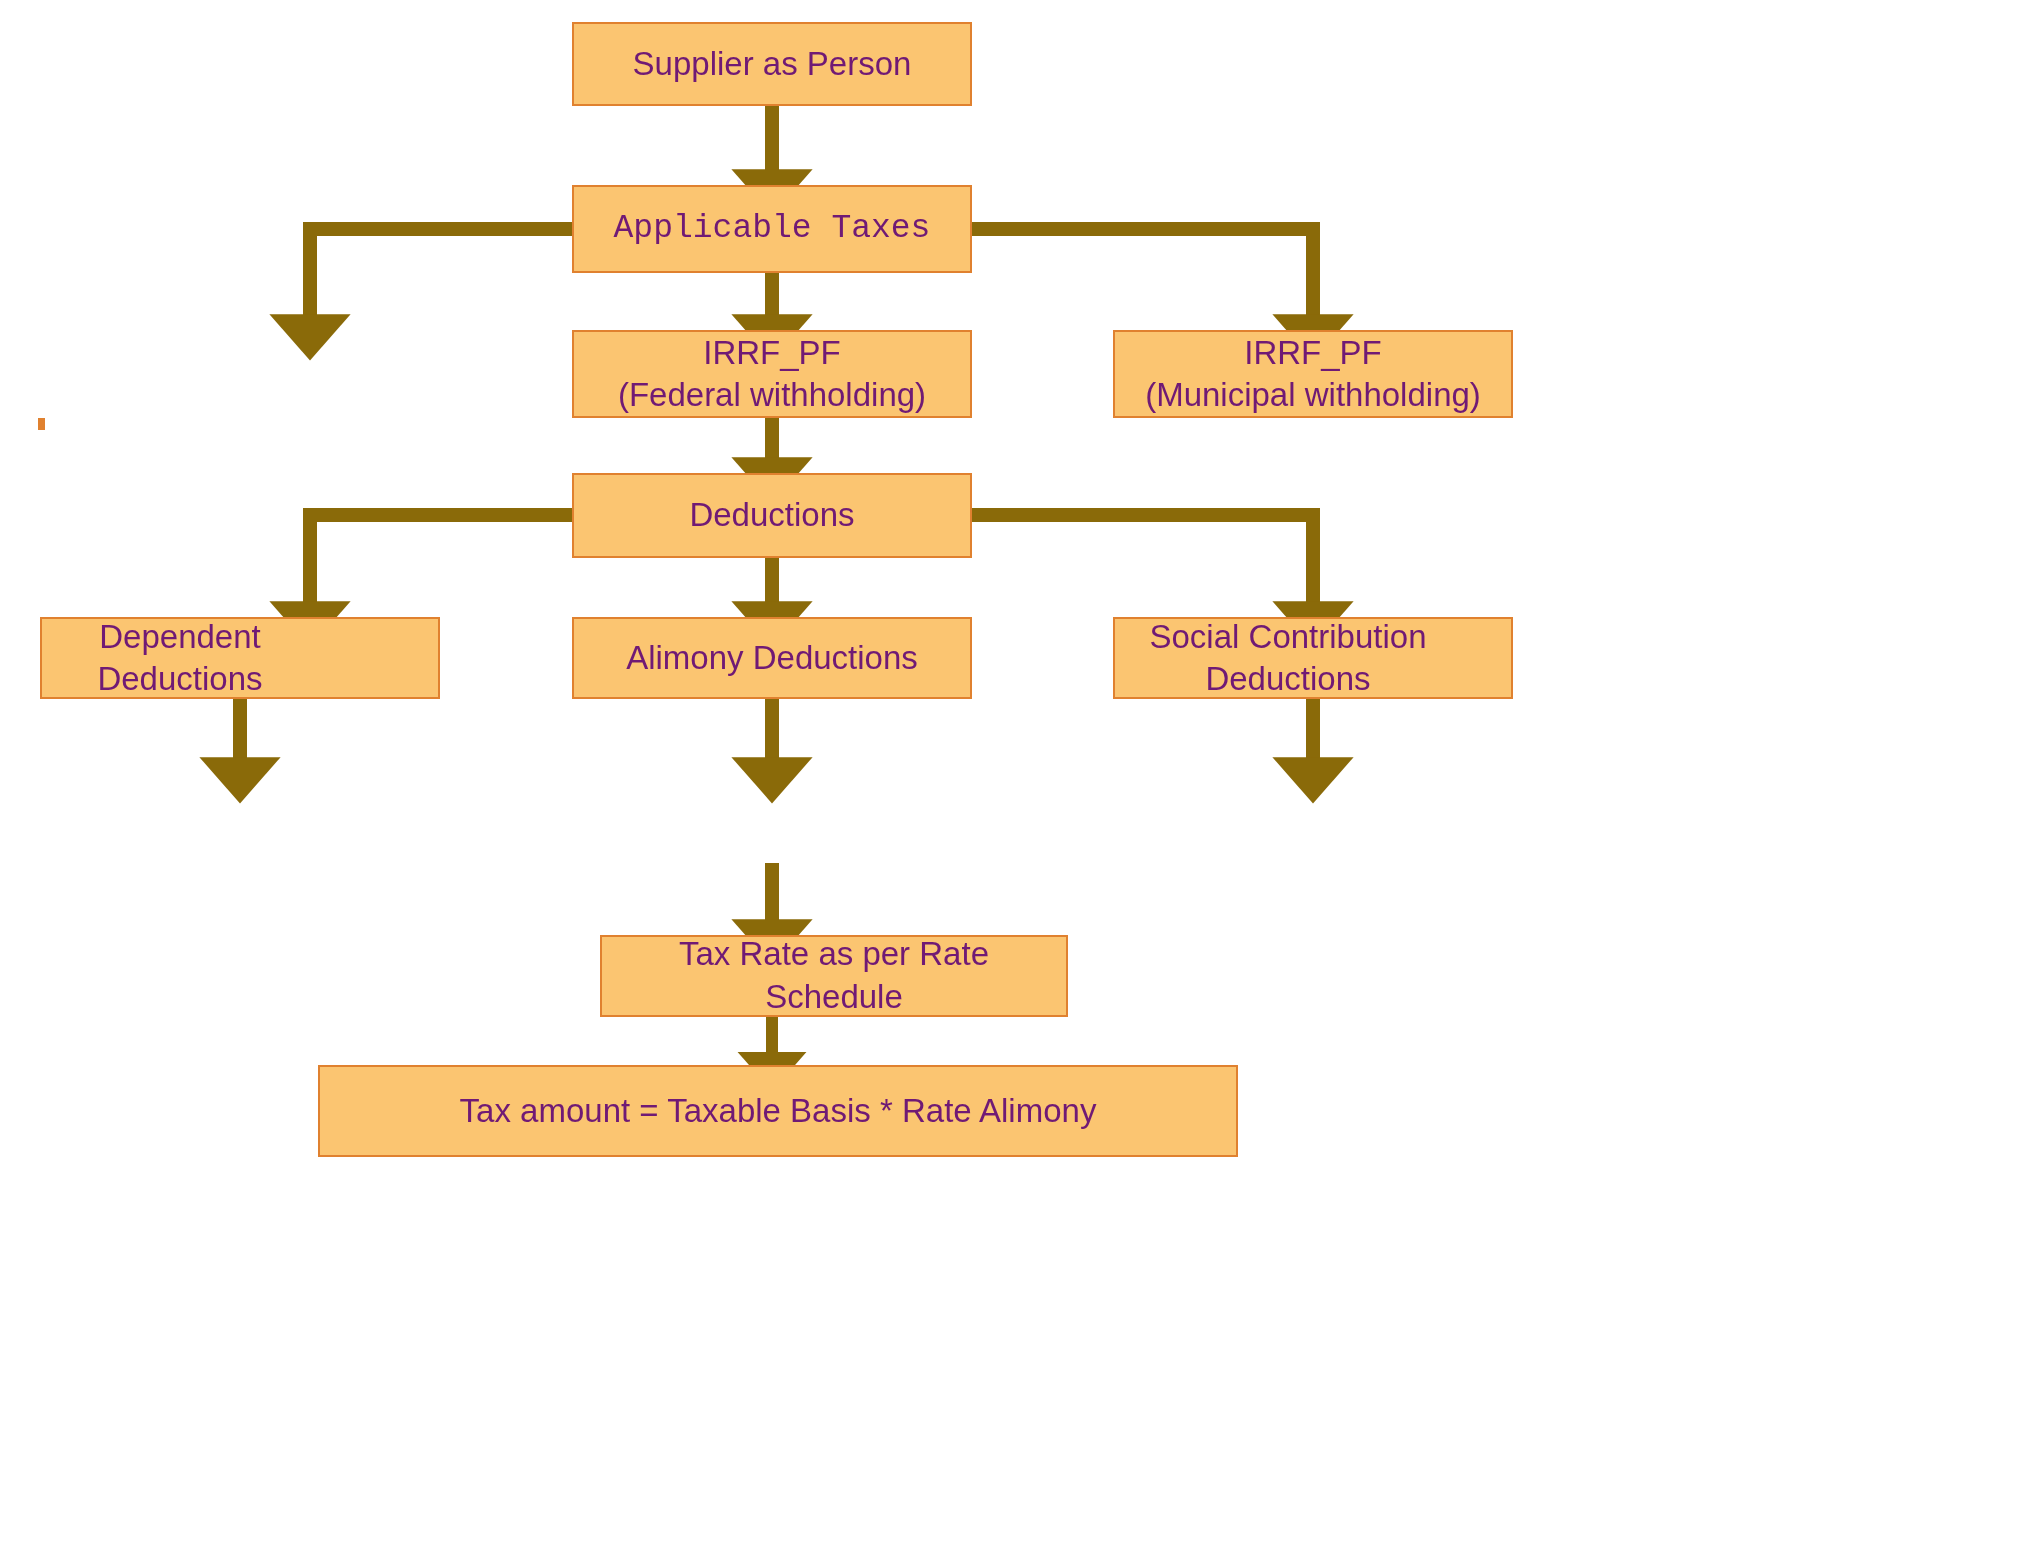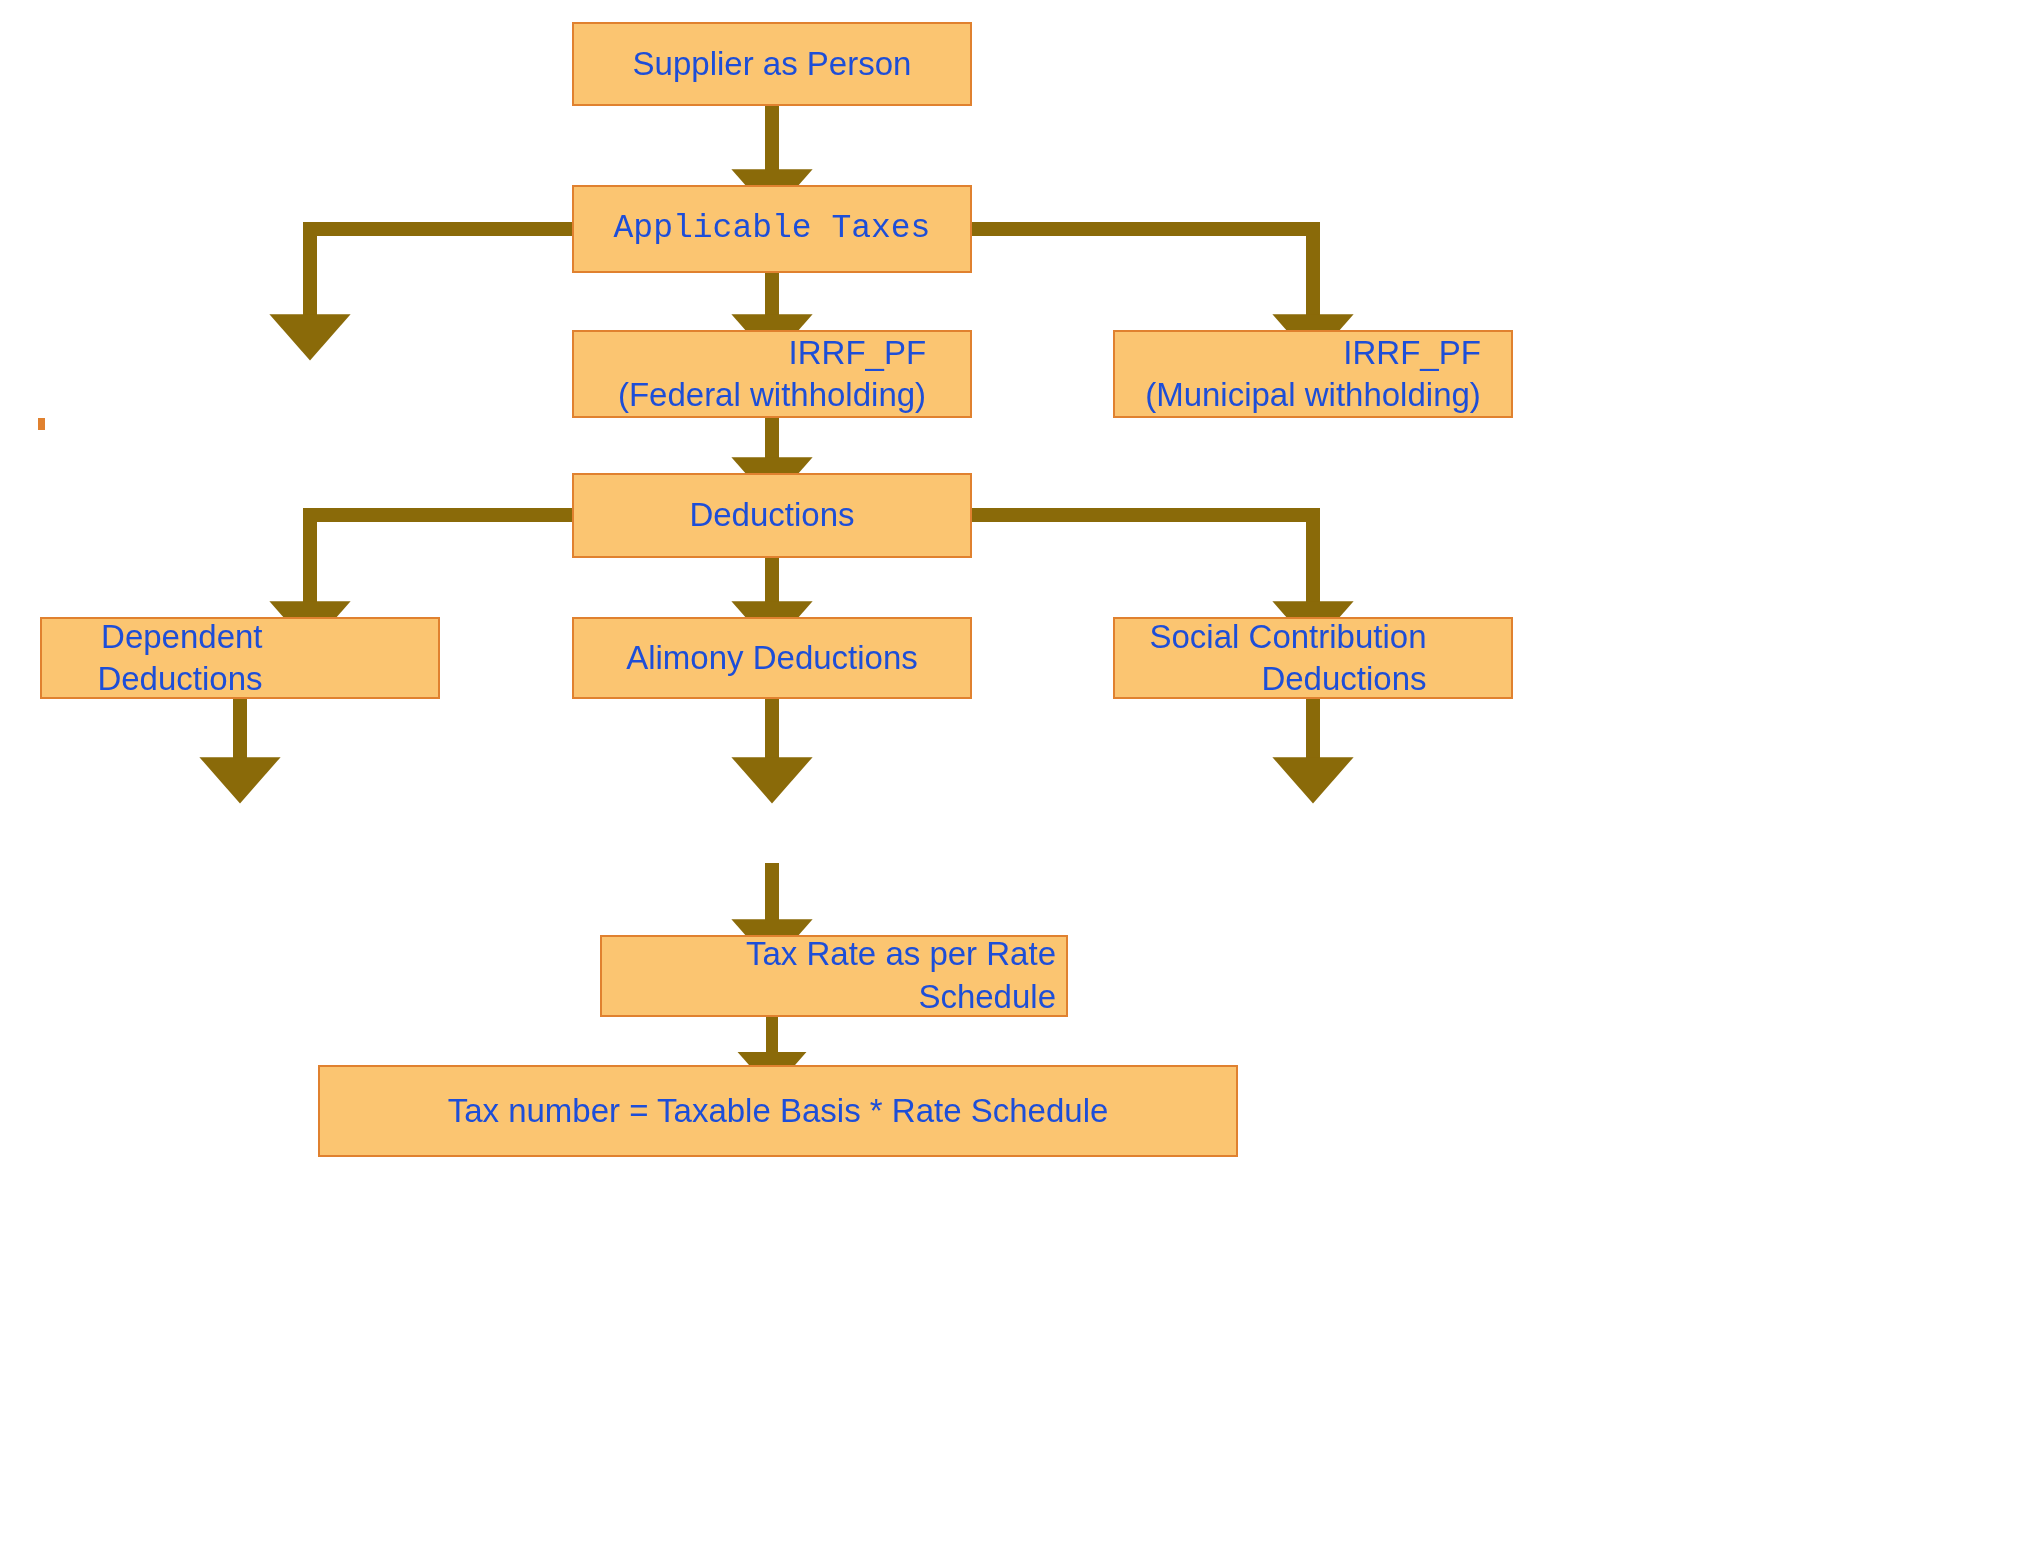--- a/index.html
+++ b/index.html
@@ -26,22 +26,22 @@
     pointer-events: none;
   }
   .node {
     position: absolute;
     box-sizing: border-box;
     background: #FBC571;
     border: 2px solid #E0812F;
     display: flex;
     align-items: center;
     justify-content: center;
-    text-align: right;
-    color: #1d4ed8;
+    text-align: center;
+    color: #701a75;
     font-size: 33px;
     line-height: 1.30;
     padding: 4px 10px;
     z-index: 3;
     white-space: pre-line;
   }
   .node.two-line { line-height: 1.28; }
   .node.formula  { font-size: 34px; line-height: 1.34; padding: 6px 14px; }
   .stray-mark {
     position: absolute;
@@ -107,17 +107,17 @@
 Deductions</div>
 
   <div class="node" style="left:572px; top:617px; width:400px; height:82px;">Alimony Deductions</div>
 
   <div class="node two-line" style="left:1113px; top:617px; width:400px; height:82px; padding-right:60px;">Social Contribution
 Deductions</div>
 
 
   <div class="node" style="left:600px; top:935px; width:468px; height:82px;">Tax Rate as per Rate Schedule</div>
 
-  <div class="node" style="left:318px; top:1065px; width:920px; height:92px;">Tax number = Taxable Basis * Rate Schedule</div>
+  <div class="node" style="left:318px; top:1065px; width:920px; height:92px;">Tax amount = Taxable Basis * Rate Alimony</div>
 
   <div class="stray-mark" style="left:38px; top:418px;"></div>
 
 </div>
 
 </body></html>

